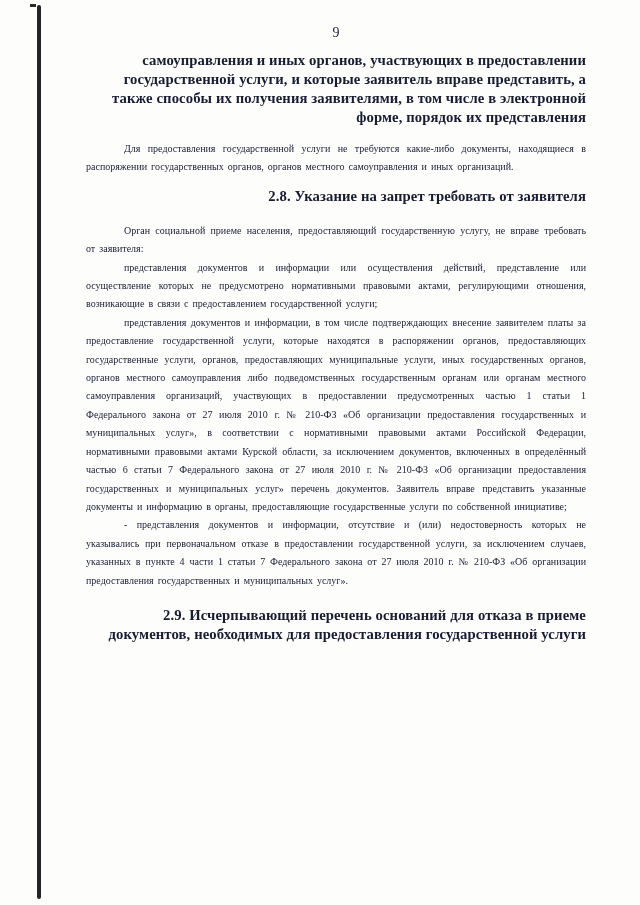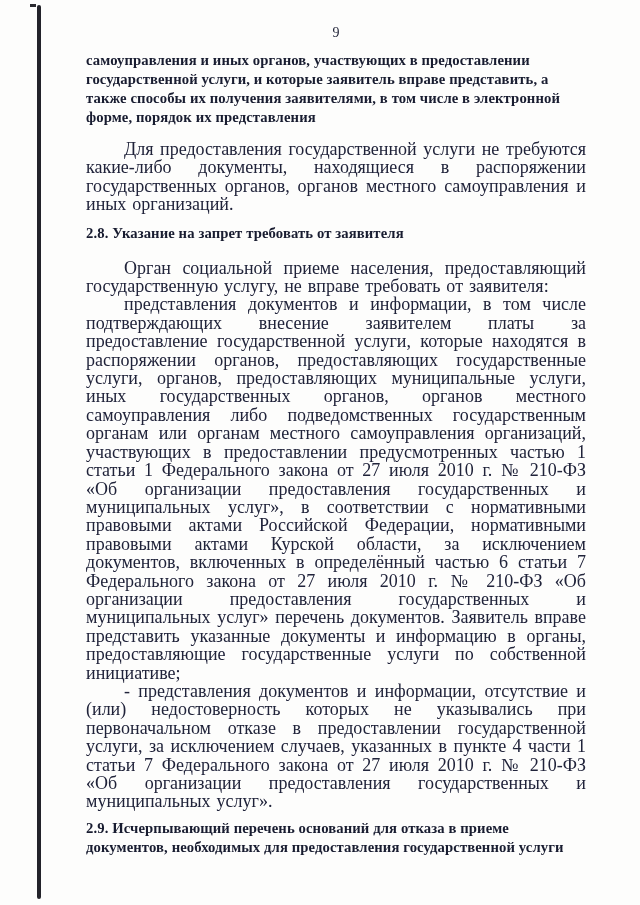--- a/index.html
+++ b/index.html
@@ -42,31 +42,31 @@
   }
   .page-number {
     text-align: center;
     font-size: 14px;
     line-height: 18px;
     margin-bottom: 9px;
     color: #23263a;
   }
   .heading {
     font-weight: bold;
-    text-align: left;
+    text-align: right;
     font-size: 14.7px;
     line-height: 19px;
     color: #181c30;
     letter-spacing: 0.1px;
   }
   .heading-top { margin-bottom: 13px; }
   .heading-28 { margin-top: 10px; margin-bottom: 16px; }
-  .heading-29 { margin-top: 8px; }
+  .heading-29 { margin-top: 16px; }
   .para {
-    font-size: 18px;
+    font-size: 10px;
     line-height: 18.4px;
     text-align: justify;
     text-indent: 38px;
     color: #20233a;
     word-spacing: 1.5px;
   }
 </style>
 </head>
 <body>
 
@@ -77,18 +77,19 @@
   <div class="text-col">
     <div class="page-number">9</div>
 
     <div class="heading heading-top">самоуправления и иных органов, участвующих в предоставлении государственной услуги, и которые заявитель вправе представить, а также способы их получения заявителями, в том числе в электронной форме, порядок их представления</div>
 
     <p class="para">Для предоставления государственной услуги не требуются какие-либо документы, находящиеся в распоряжении государственных органов, органов местного самоуправления и иных организаций.</p>
 
     <div class="heading heading-28">2.8. Указание на запрет требовать от заявителя</div>
 
     <p class="para">Орган социальной приеме населения, предоставляющий государственную услугу, не вправе требовать от заявителя:</p>
+    <p class="para">представления документов и информации или осуществления действий, представление или осуществление которых не предусмотрено нормативными правовыми актами, регулирующими отношения, возникающие в связи с предоставлением государственной услуги;</p>
     <p class="para">представления документов и информации, в том числе подтверждающих внесение заявителем платы за предоставление государственной услуги, которые находятся в распоряжении органов, предоставляющих государственные услуги, органов, предоставляющих муниципальные услуги, иных государственных органов, органов местного самоуправления либо подведомственных государственным органам или органам местного самоуправления организаций, участвующих в предоставлении предусмотренных частью 1 статьи 1 Федерального закона от 27 июля 2010 г. № 210-ФЗ «Об организации предоставления государственных и муниципальных услуг», в соответствии с нормативными правовыми актами Российской Федерации, нормативными правовыми актами Курской области, за исключением документов, включенных в определённый частью 6 статьи 7 Федерального закона от 27 июля 2010 г. № 210-ФЗ «Об организации предоставления государственных и муниципальных услуг» перечень документов. Заявитель вправе представить указанные документы и информацию в органы, предоставляющие государственные услуги по собственной инициативе;</p>
     <p class="para">- представления документов и информации, отсутствие и (или) недостоверность которых не указывались при первоначальном отказе в предоставлении государственной услуги, за исключением случаев, указанных в пункте 4 части 1 статьи 7 Федерального закона от 27 июля 2010 г. № 210-ФЗ «Об организации предоставления государственных и муниципальных услуг».</p>
 
     <div class="heading heading-29">2.9. Исчерпывающий перечень оснований для отказа в приеме документов, необходимых для предоставления государственной услуги</div>
   </div>
 </div>
 
 </body></html>

